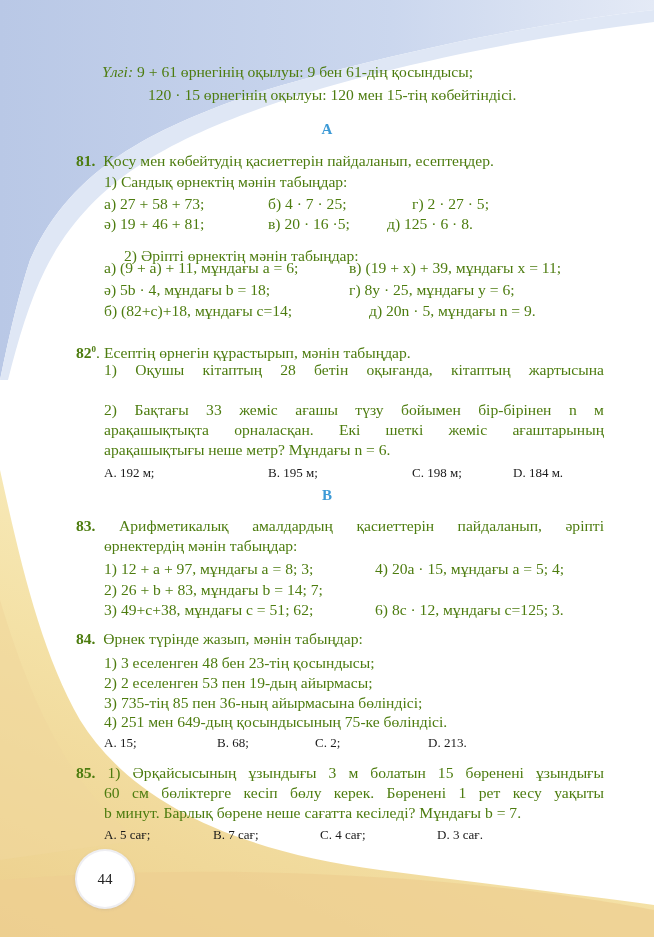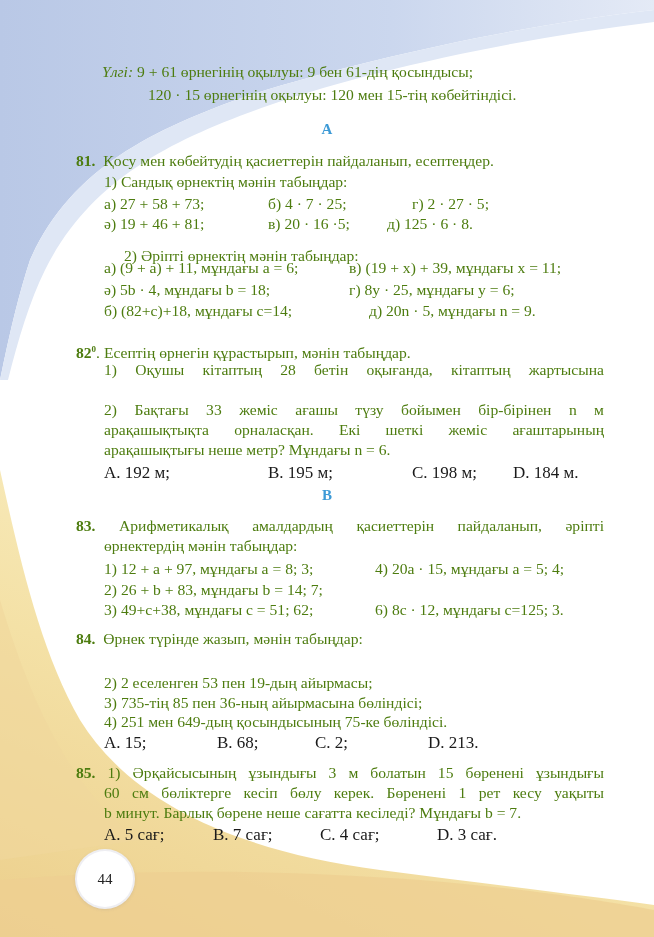--- a/index.html
+++ b/index.html
@@ -18,21 +18,21 @@
   }
   .justify { text-align: justify; text-align-last: justify; }
   .num { font-weight: bold; }
   .sup { font-size: 9px; vertical-align: 6px; font-weight: bold; }
   .it { font-style: italic; }
   .level {
     position: absolute; left: 0; width: 654px; text-align: center;
     font-family: "Liberation Serif", serif; font-weight: bold;
     font-size: 15px; color: #3d9ad6;
   }
-  .opt { position: absolute; white-space: nowrap; font-family: "Liberation Serif", serif; font-size: 17px; line-height: 20px; }
+  .opt { position: absolute; white-space: nowrap; font-family: "Liberation Serif", serif; font-size: 13px; line-height: 20px; }
   .pagecircle {
     position: absolute; left: 77px; top: 851px; width: 56px; height: 56px;
     border-radius: 50%; background: #ffffff;
     box-shadow: 0 0 0 2px #eeeef2, 0 1px 4px rgba(120,120,140,0.45);
     display: flex; align-items: center; justify-content: center;
     font-family: "Liberation Serif", serif; font-size: 15px; color: #222;
   }
 </style>
 </head>
 <body>
@@ -108,20 +108,21 @@
   <div class="line" style="left:104px; top:536px;">өрнектердің мәнін табыңдар:</div>
   <div class="line" style="left:104px; top:559px;">1) 12 + a + 97, мұндағы a = 8; 3;</div>
   <div class="line" style="left:375px; top:559px;">4) 20a · 15, мұндағы a = 5; 4;</div>
   <div class="line" style="left:104px; top:580px;">2) 26 + b + 83, мұндағы b = 14; 7;</div>
   <div class="line" style="left:104px; top:600px;">3) 49+c+38, мұндағы c = 51; 62;</div>
   <div class="line" style="left:375px; top:600px;">6) 8c · 12, мұндағы c=125; 3.</div>
 
   <div class="line" style="left:76px; top:629px;">
     <span class="num">84.</span>&nbsp; <span>Өрнек түрінде жазып, мәнін табыңдар:</span>
   </div>
+  <div class="line" style="left:104px; top:653px;">1) 3 еселенген 48 бен 23-тің қосындысы;</div>
   <div class="line" style="left:104px; top:673px;">2) 2 еселенген 53 пен 19-дың айырмасы;</div>
   <div class="line" style="left:104px; top:693px;">3) 735-тің 85 пен 36-ның айырмасына бөліндісі;</div>
   <div class="line" style="left:104px; top:712px;">4) 251 мен 649-дың қосындысының 75-ке бөліндісі.</div>
   <div class="opt" style="left:104px; top:733px;">A. 15;</div>
   <div class="opt" style="left:217px; top:733px;">B. 68;</div>
   <div class="opt" style="left:315px; top:733px;">C. 2;</div>
   <div class="opt" style="left:428px; top:733px;">D. 213.</div>
 
   <div class="line justify" style="left:76px; top:763px; width:528px;">
     <span class="num">85.</span> <span>1) Әрқайсысының ұзындығы 3 м болатын 15 бөренені ұзындығы</span>

